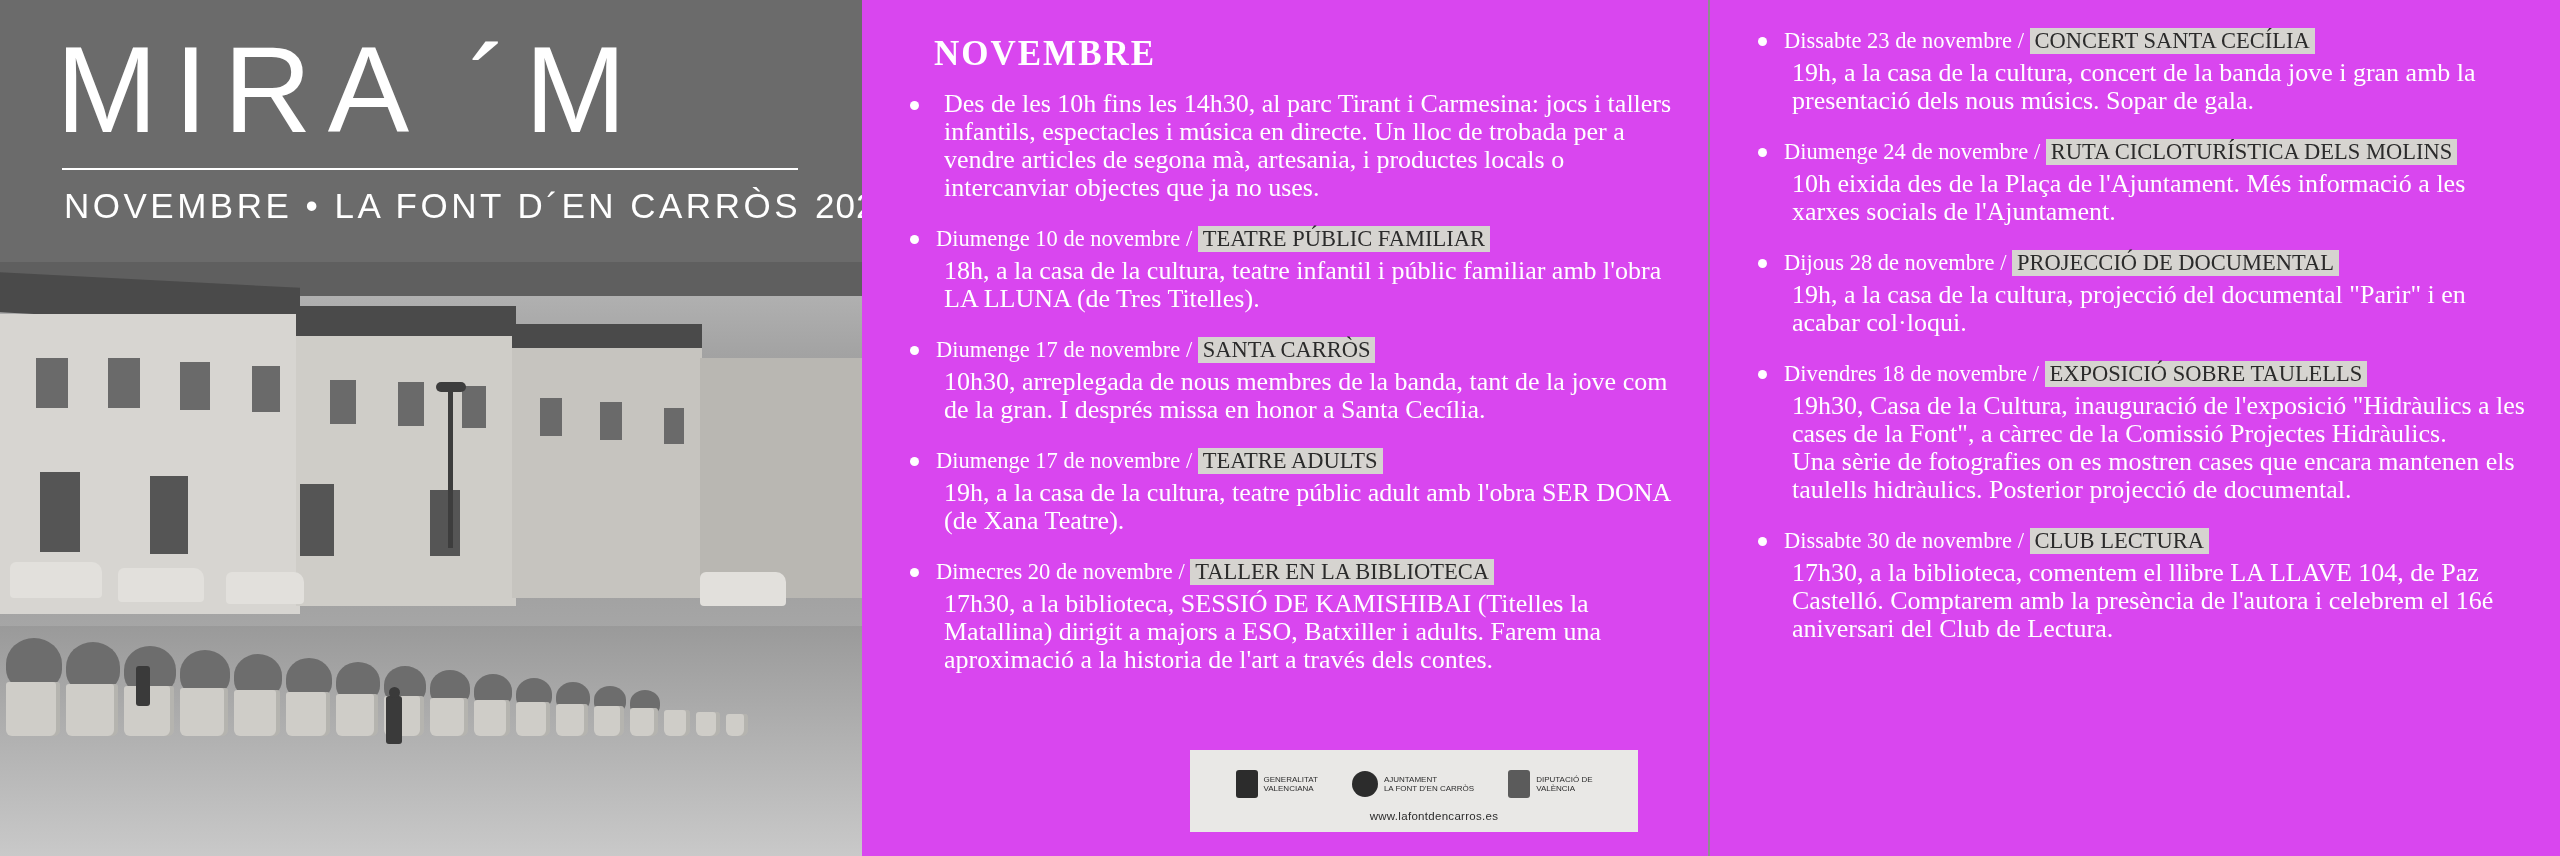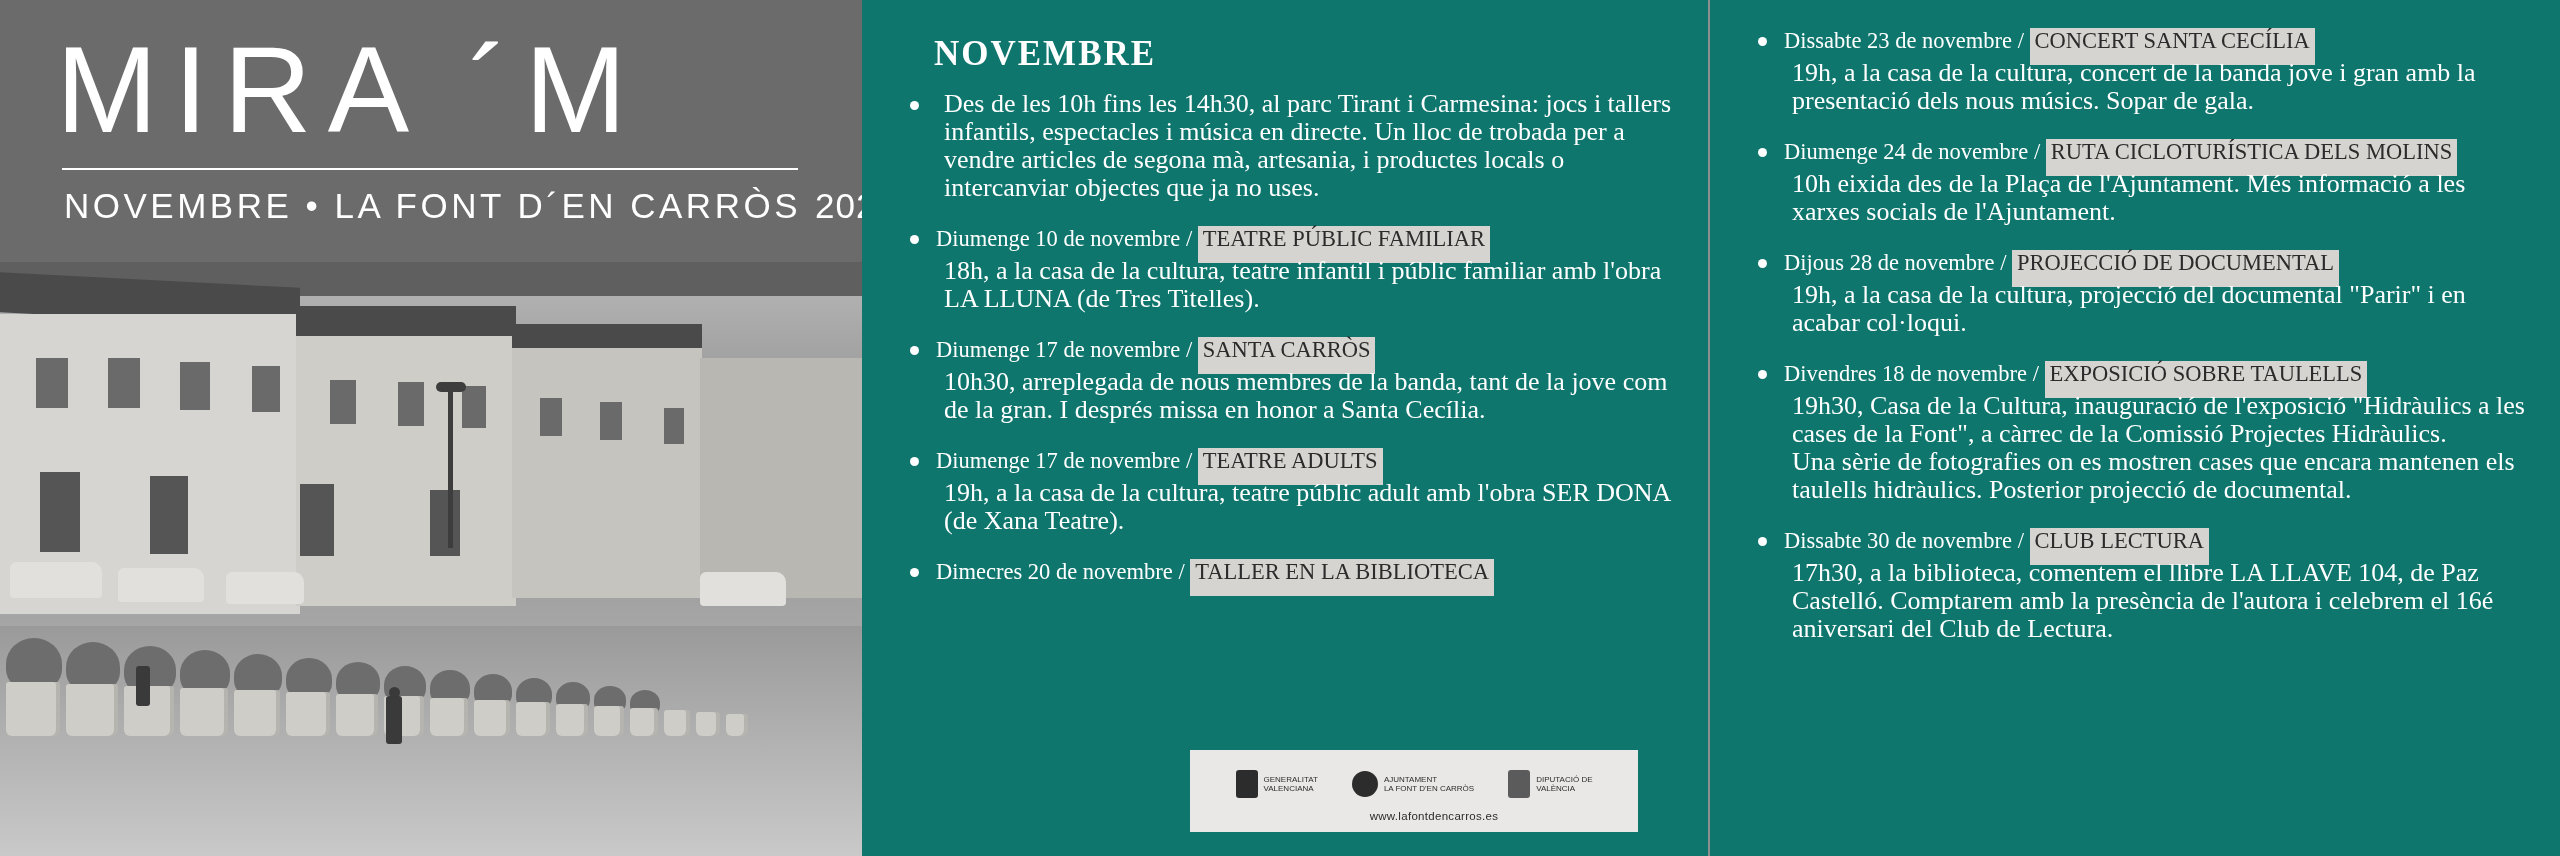--- a/index.html
+++ b/index.html
@@ -136,21 +136,21 @@
   .lamp {
     position: absolute;
     background: #3d3d3d;
   }
 
   
   .col {
     box-sizing: border-box;
     height: 856px;
     padding: 26px 30px 20px 30px;
-    background: #0f766e;
+    background: #d946ef;
   }
   .mid-col {
     width: 848px;
     flex: 0 0 848px;
     border-right: 2px solid #8e8e8e;
     padding-left: 40px;
   }
   .right-col {
     width: 850px;
     flex: 0 0 850px;
@@ -187,21 +187,21 @@
   }
   .ev-head {
     font-size: 22.5px;
     line-height: 30px;
     color: #ffffff;
     margin-bottom: 3px;
   }
   .ev-head .hl {
     background: #d6d4d0;
     color: #2b2b2b;
-    padding: 0 5px 12px 5px;
+    padding: 0 5px 1px 5px;
     box-decoration-break: clone;
     -webkit-box-decoration-break: clone;
   }
   .ev-body {
     font-size: 26px;
     line-height: 28px;
     color: #ffffff;
     padding-left: 8px;
   }
 
@@ -358,20 +358,21 @@
       <li>
         <div class="ev-head"><span>Diumenge 17 de novembre / </span><span class="hl">SANTA CARRÒS</span></div>
         <div class="ev-body">10h30, arreplegada de nous membres de la banda, tant de la jove com de la gran. I després missa en honor a Santa Cecília.</div>
       </li>
       <li>
         <div class="ev-head"><span>Diumenge 17 de novembre / </span><span class="hl">TEATRE ADULTS</span></div>
         <div class="ev-body">19h, a la casa de la cultura, teatre públic adult amb l'obra SER DONA (de Xana Teatre).</div>
       </li>
       <li>
         <div class="ev-head"><span>Dimecres 20 de novembre / </span><span class="hl">TALLER EN LA BIBLIOTECA</span></div>
+        <div class="ev-body">17h30, a la biblioteca, SESSIÓ DE KAMISHIBAI (Titelles la Matallina) dirigit a majors a ESO, Batxiller i adults. Farem una aproximació a la historia de l'art a través dels contes.</div>
       </li>
     </ul>
   </div>
 
   <div class="col right-col">
     <ul class="events">
       <li>
         <div class="ev-head"><span>Dissabte 23 de novembre / </span><span class="hl">CONCERT SANTA CECÍLIA</span></div>
         <div class="ev-body">19h, a la casa de la cultura, concert de la banda jove i gran amb la presentació dels nous músics. Sopar de gala.</div>
       </li>

